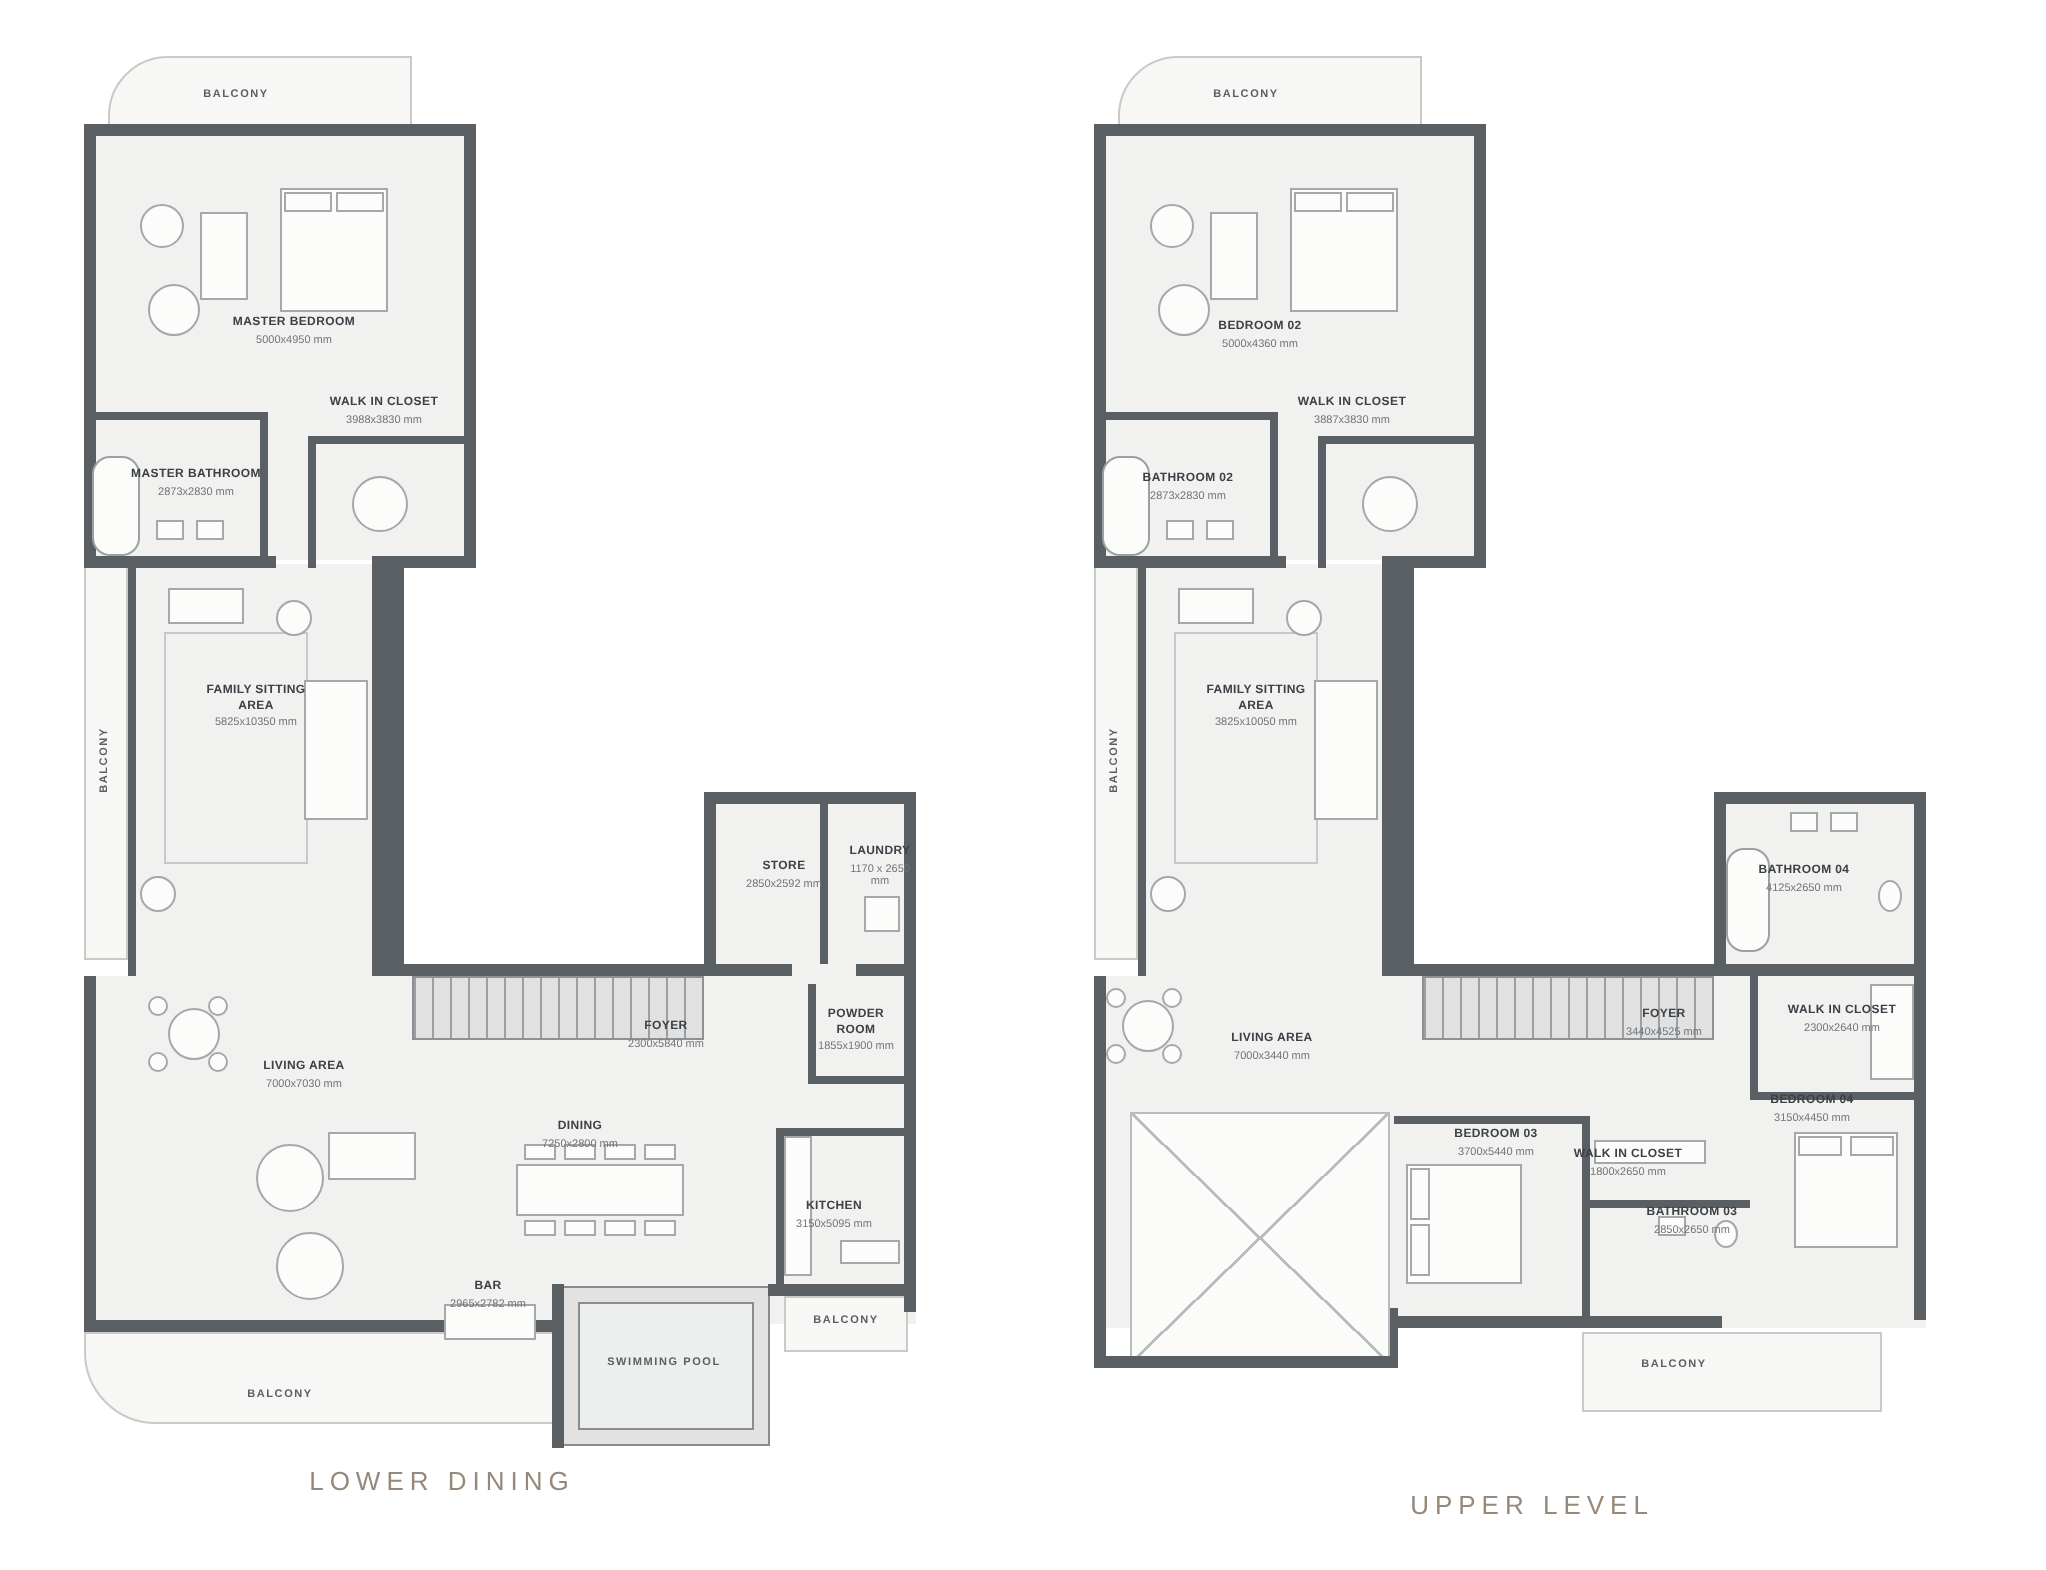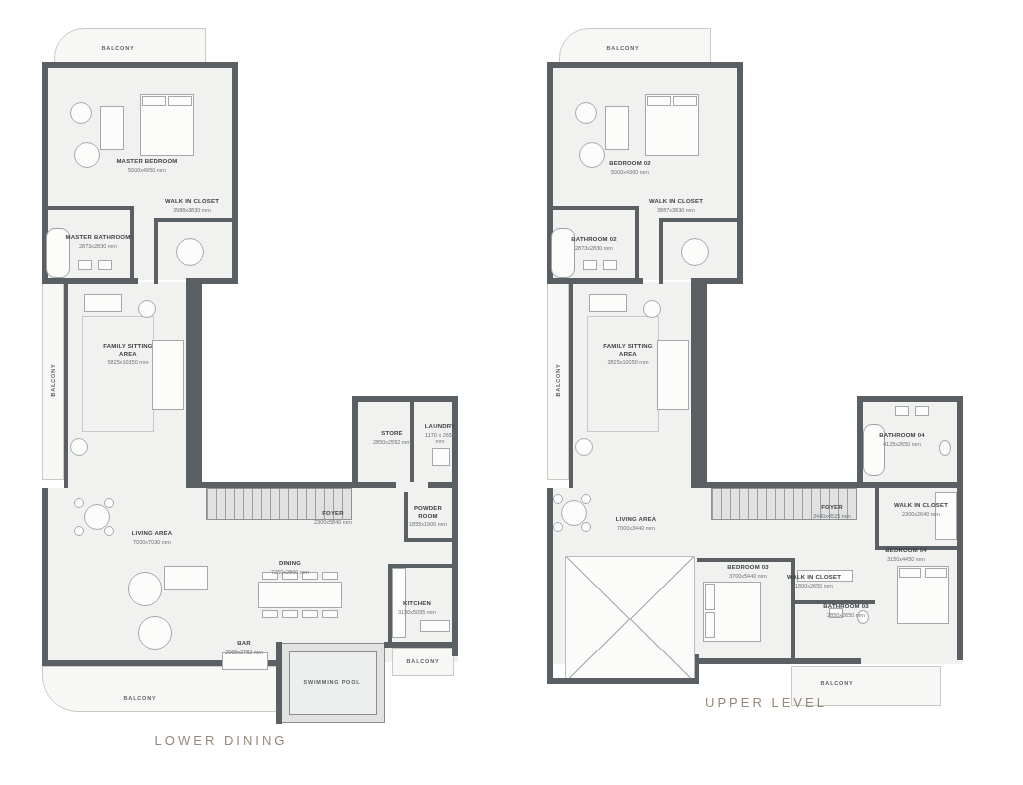--- a/index.html
+++ b/index.html
@@ -295,14 +295,14 @@
       </div>
       <div class="room-label" style="left: 301px; top: 601px; width: 56px;">
         <div class="rn">BATHROOM 03</div>
         <div class="rd">2850x2650 mm</div>
       </div>
       <div class="room-label balcl" style="left: 292px; top: 673px; width: 62px;">
         <div class="rn">BALCONY</div>
       </div>
     </div>
   <div class="level-label" style="left:141px;top:733px;width:160px">LOWER DINING</div>
-  <div class="level-label" style="left:686px;top:695px;width:160px">UPPER LEVEL</div>
+  <div class="level-label" style="left:686px;top:745px;width:160px">UPPER LEVEL</div>
 </div>
 
 </body></html>

